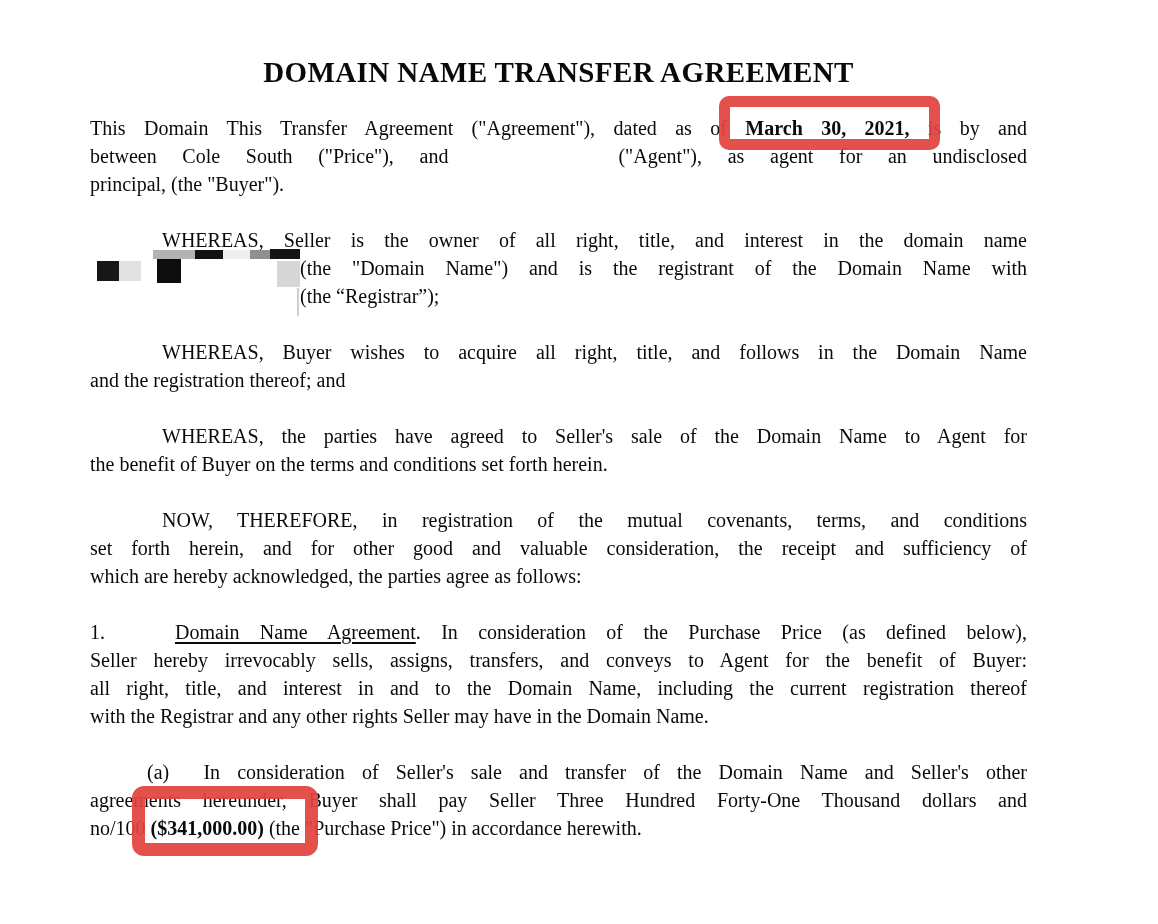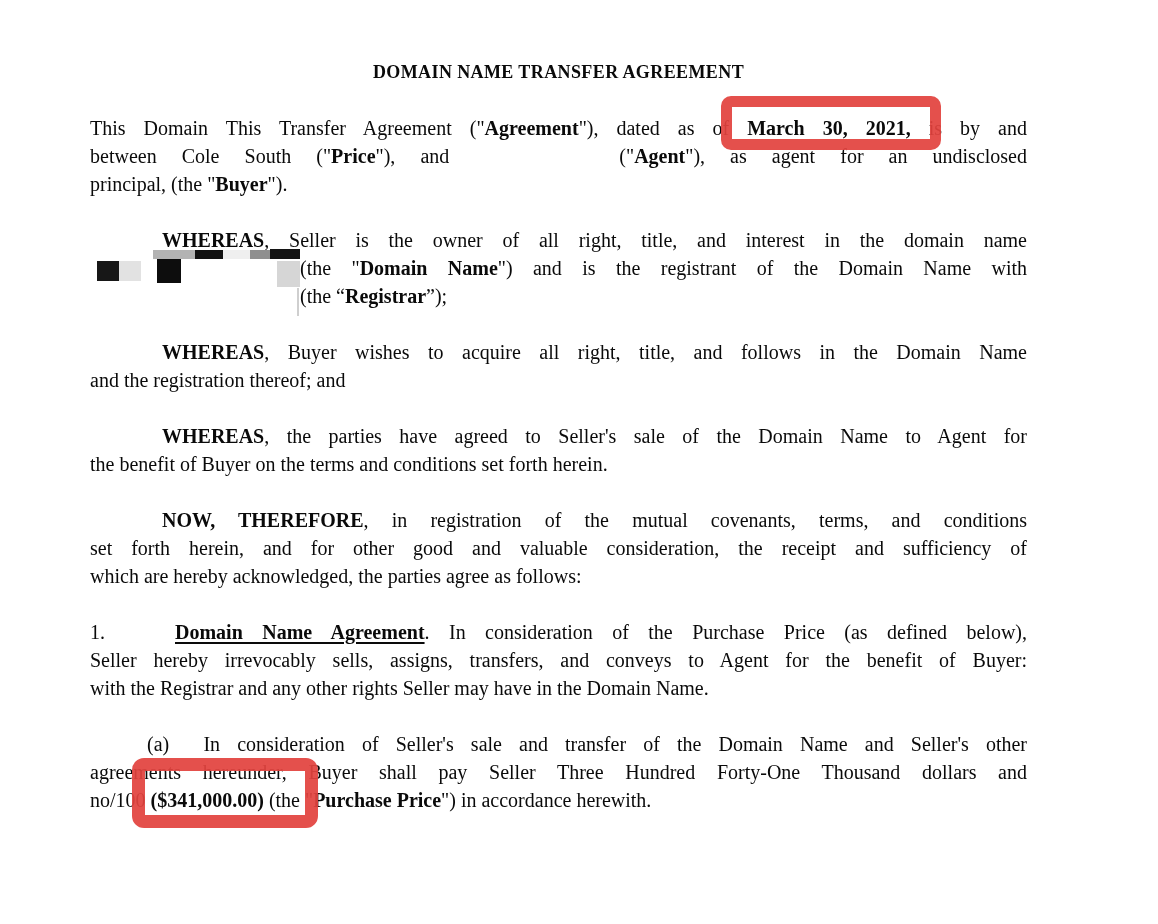--- a/index.html
+++ b/index.html
@@ -1,29 +1,29 @@
 <!DOCTYPE html>
 <html style="--ann: #e2433e;"><head>
 <meta charset="utf-8">
 <style>
   html,body{margin:0;padding:0;background:#ffffff;}
   body{width:1158px;height:924px;overflow:hidden;
        font-family:"Liberation Serif","DejaVu Serif",serif;color:#0a0a0a;}
   .page{position:relative;width:937px;margin-left:90px;padding-top:58px;
         font-size:20px;line-height:28px;text-align:justify;}
-  .title{font-size:18px;font-weight:700;letter-spacing:.4px;text-align:center;
+  .title{font-size:29px;font-weight:700;letter-spacing:.4px;text-align:center;
          margin:0 0 28px 0;line-height:28px;}
   .para{margin:0 0 28px 0;}
   .line{text-align:justify;}
   .jl{text-align-last:justify;}
   .ind72{text-indent:72px;}
   .ind57{text-indent:57px;}
   .ml210{margin-left:210px;}
   .rel{position:relative;}
-  .b{font-weight:700;}
+  .b{font-weight:400;}
   .u{text-decoration:underline;text-decoration-thickness:1.6px;text-underline-offset:3px;}
   .spacer{display:inline-block;height:1px;}
   .ann{position:relative;font-weight:bold;}
   .ann-box{position:absolute;display:block;border:11px solid var(--ann,#e2433e);
            border-radius:10px;opacity:.93;pointer-events:none;z-index:3;}
   .ann-date .ann-box{left:-26px;right:-30px;top:-21px;bottom:-11px;}
   .ann-price .ann-box{left:-19px;right:-54px;top:-31px;bottom:-17px;border-width:13px;border-radius:12px;}
   .redact{position:absolute;z-index:2;}
 </style>
 </head>
@@ -57,20 +57,21 @@
 
   <div class="para">
     <div class="line jl ind72"><span class="b">NOW, THEREFORE</span><span>, in registration of the mutual covenants, terms, and conditions</span></div>
     <div class="line jl"><span>set forth herein, and for other good and valuable consideration, the receipt and sufficiency of</span></div>
     <div class="line"><span>which are hereby acknowledged, the parties agree as follows:</span></div>
   </div>
 
   <div class="para">
     <div class="line jl"><span>1.</span><span class="spacer" style="width: 70px;"></span><span class="b u">Domain Name Agreement</span><span>. In consideration of the Purchase Price (as defined below),</span></div>
     <div class="line jl"><span>Seller hereby irrevocably sells, assigns, transfers, and conveys to Agent for the benefit of Buyer:</span></div>
+    <div class="line jl"><span>all right, title, and interest in and to the Domain Name, including the current registration thereof</span></div>
     <div class="line"><span>with the Registrar and any other rights Seller may have in the Domain Name.</span></div>
   </div>
 
 
   <div class="para">
     <div class="line jl ind57"><span>(a)&nbsp; In consideration of Seller's sale and transfer of the Domain Name and Seller's other</span></div>
     <div class="line jl"><span>agreements hereunder, Buyer shall pay Seller Three Hundred Forty-One Thousand dollars and</span></div>
     <div class="line"><span>no/100 </span><span class="ann-price ann">($341,000.00)<i class="ann-box"></i></span><span> (the "</span><span class="b">Purchase Price</span><span>") in accordance herewith.</span></div>
   </div>
 

